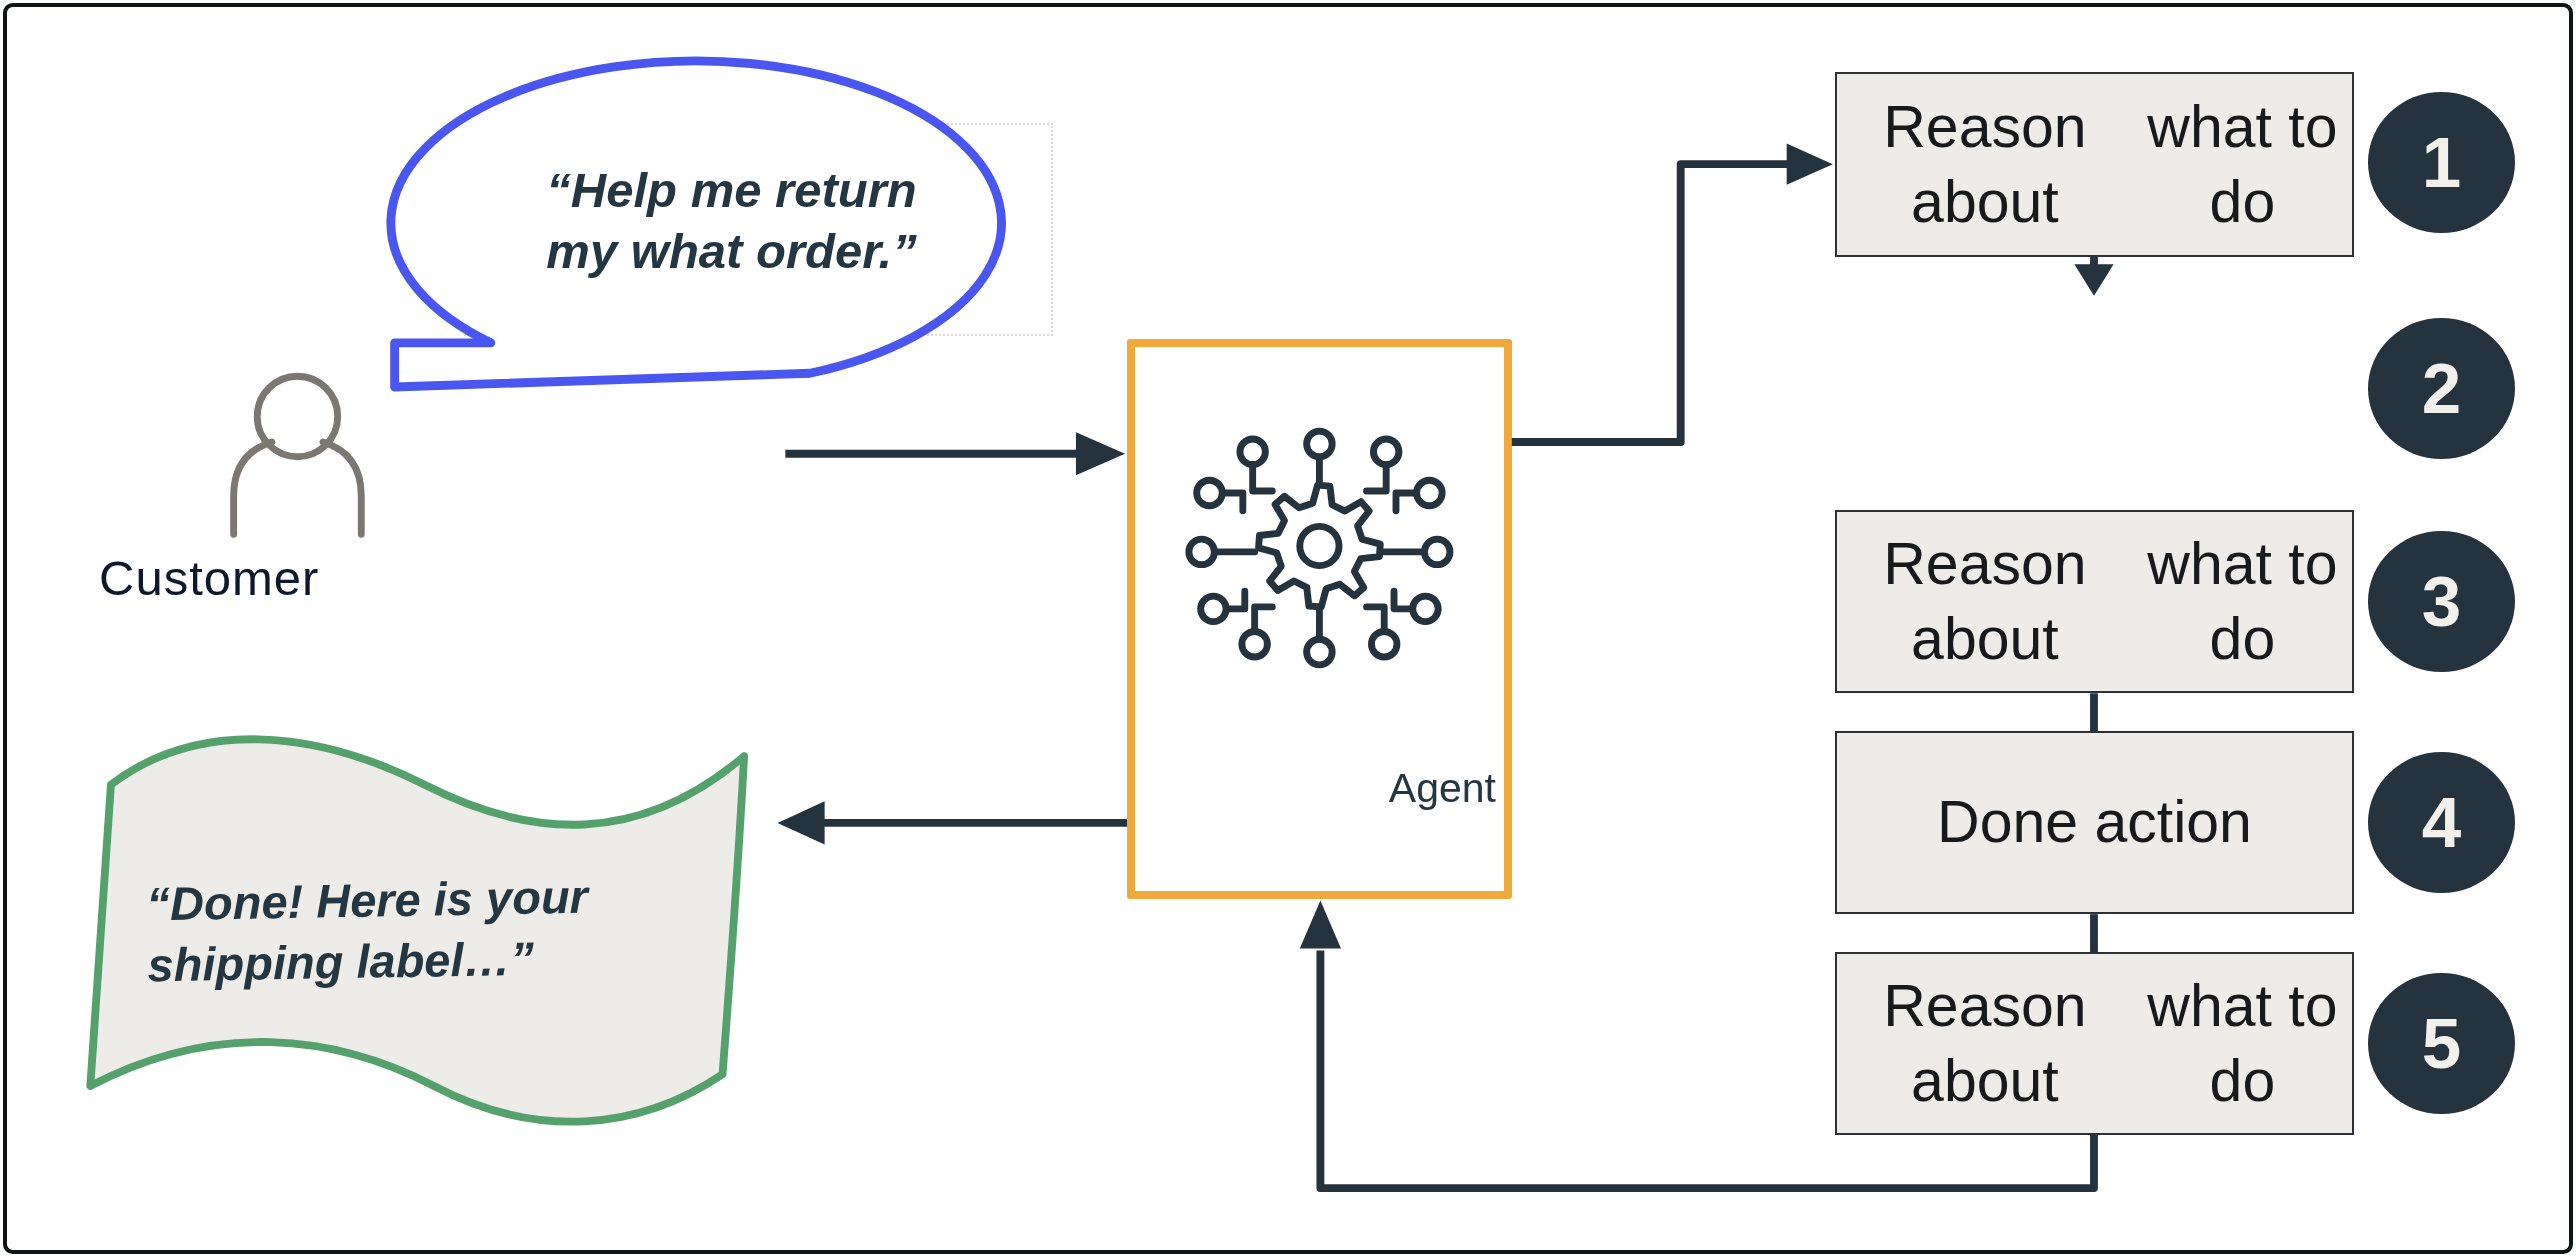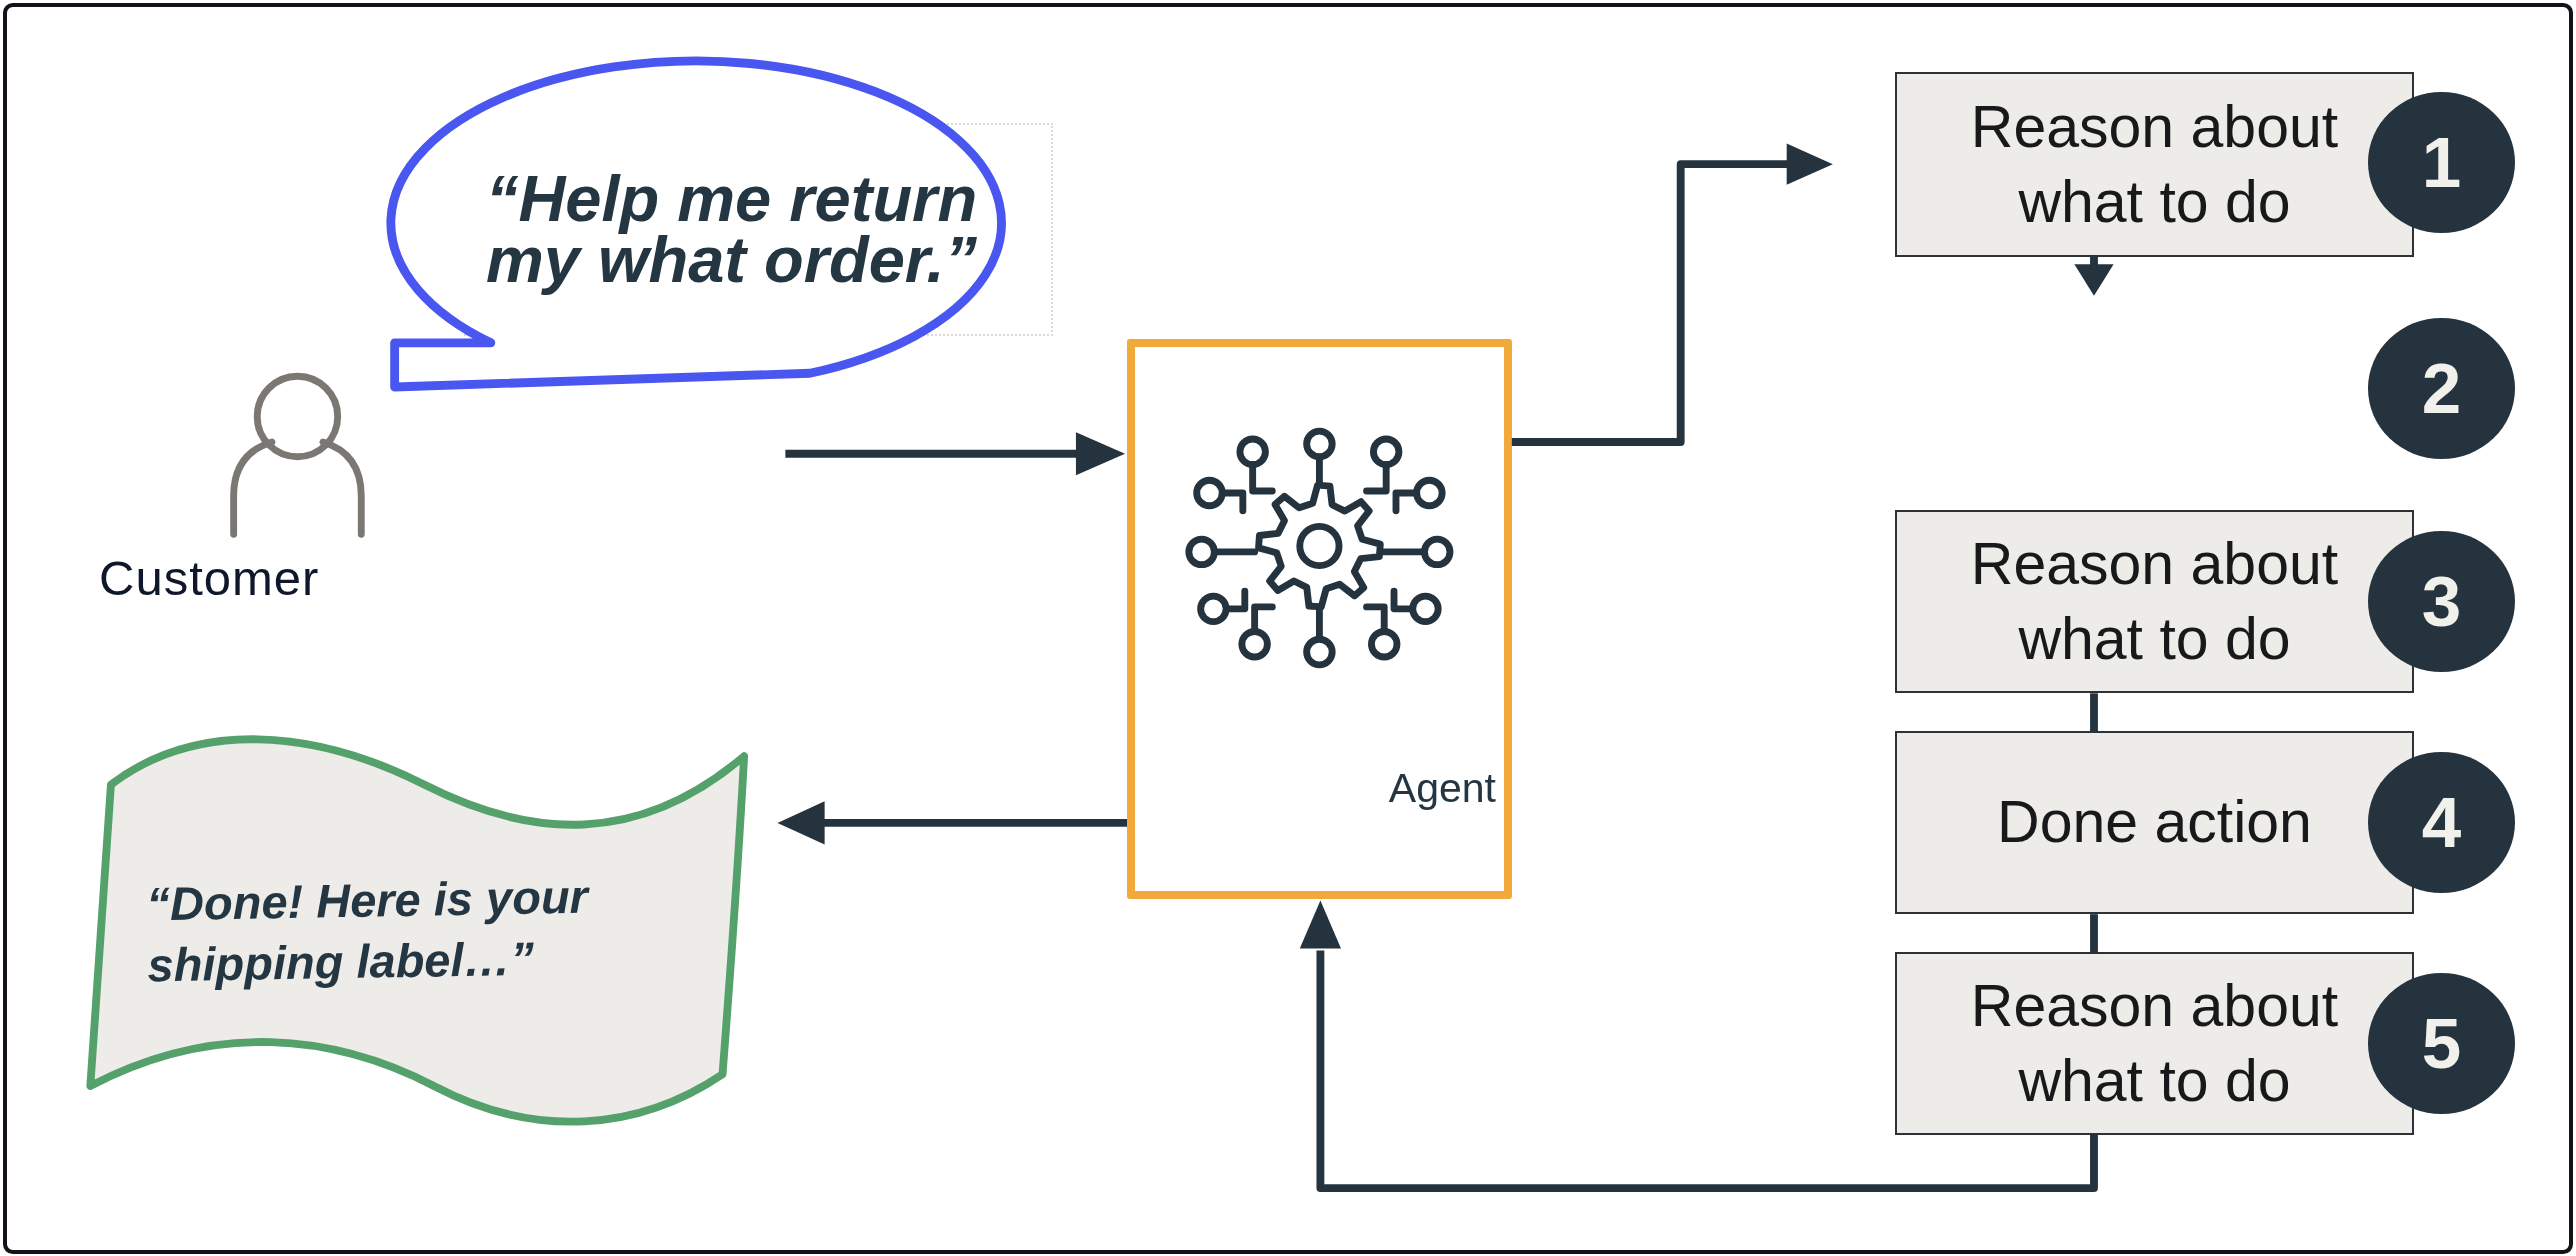--- a/index.html
+++ b/index.html
@@ -2,26 +2,26 @@
 <html><head>
 <meta charset="utf-8">
 <style>
   html,body{margin:0;padding:0;background:#ffffff;}
   body{font-family:"Liberation Sans","DejaVu Sans",sans-serif;}
   #stage{position:relative;width:2576px;height:1257px;background:#ffffff;overflow:hidden;}
   .frame{position:absolute;left:2.9px;top:2.9px;right:2.9px;bottom:2.9px;border:4.9px solid #101317;border-radius:9.8px;z-index:0;}
   svg.scene{position:absolute;left:0;top:0;z-index:2;pointer-events:none;}
   .txt{position:absolute;z-index:3;color:#243642;}
   .dotted-box{position:absolute;left:464px;top:123px;width:585px;height:209px;border:2px dotted #d9d9d9;z-index:1;}
-  .bubble-text{left:437px;top:160px;width:589px;text-align:center;font-size:65px;line-height:61px;font-style:italic;font-weight:600;margin-top:8px;}
+  .bubble-text{left:437px;top:160px;width:589px;text-align:center;font-size:49px;line-height:61px;font-style:italic;font-weight:600;}
   .customer-label{left:99px;top:548px;width:393px;text-align:left;font-size:49px;line-height:61px;color:#0f172a;letter-spacing:1px;}
   .agent-box{position:absolute;left:1127px;top:339px;width:385px;height:560px;box-sizing:border-box;border:8.8px solid #f2a93c;border-radius:2.9px;background:#ffffff;z-index:1;}
   .agent-label{left:1143px;top:758px;width:353px;text-align:right;font-size:41px;line-height:61px;font-weight:500;}
-  .step-box{position:absolute;left:1895px;width:519px;height:183px;box-sizing:border-box;background:#edece8;border:2.9px solid #2e3236;z-index:1;
-            display:flex;flex-direction:column;justify-content:center;align-items:center;}
+  .step-box{position:absolute;left:1835px;width:519px;height:183px;box-sizing:border-box;background:#edece8;border:2.9px solid #2e3236;z-index:1;
+            display:flex;flex-direction:row;justify-content:center;align-items:center;}
   .step-box span{display:block;font-size:59px;line-height:75px;color:#17191a;text-align:center;}
   .badge{position:absolute;left:2368px;width:147px;height:141px;border-radius:50%;background:#24333e;z-index:3;
          display:flex;align-items:center;justify-content:center;color:#f2f0eb;font-size:71px;font-weight:bold;}
   .flag-text{left:147px;top:868px;width:628px;font-size:47px;line-height:61px;font-style:italic;font-weight:600;transform:rotate(-1deg);}
 </style>
 </head>
 <body>
 
 <div id="stage">
   <div class="frame"></div>

